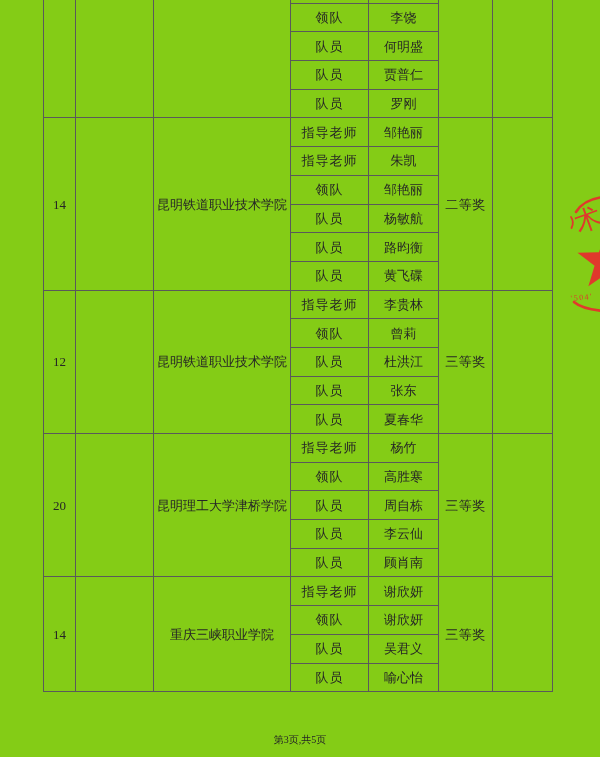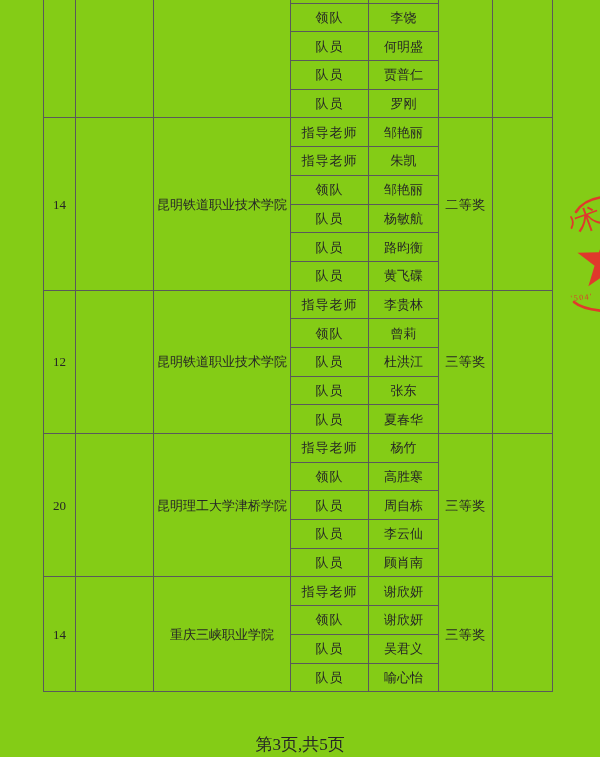--- a/index.html
+++ b/index.html
@@ -27,21 +27,21 @@
     font-size:13px; line-height:1;
     overflow:hidden; white-space:nowrap;
   }
   td.cell-no { font-size:12px; }
   td.cell-role { letter-spacing:1px; }
   td.cell-award { letter-spacing:0.5px;margin-left:28px; }
 
   
   .footer {
     position:absolute; left:0; width:600px; top:733px;
-    text-align:center; font-size:17px; color:#262626;
+    text-align:center; font-size:10px; color:#262626;
   }
 
   
   .seal { position:absolute; left:560px; top:180px; width:40px; height:140px; }
 </style>
 </head>
 <body>
 
 <div class="page">
 

